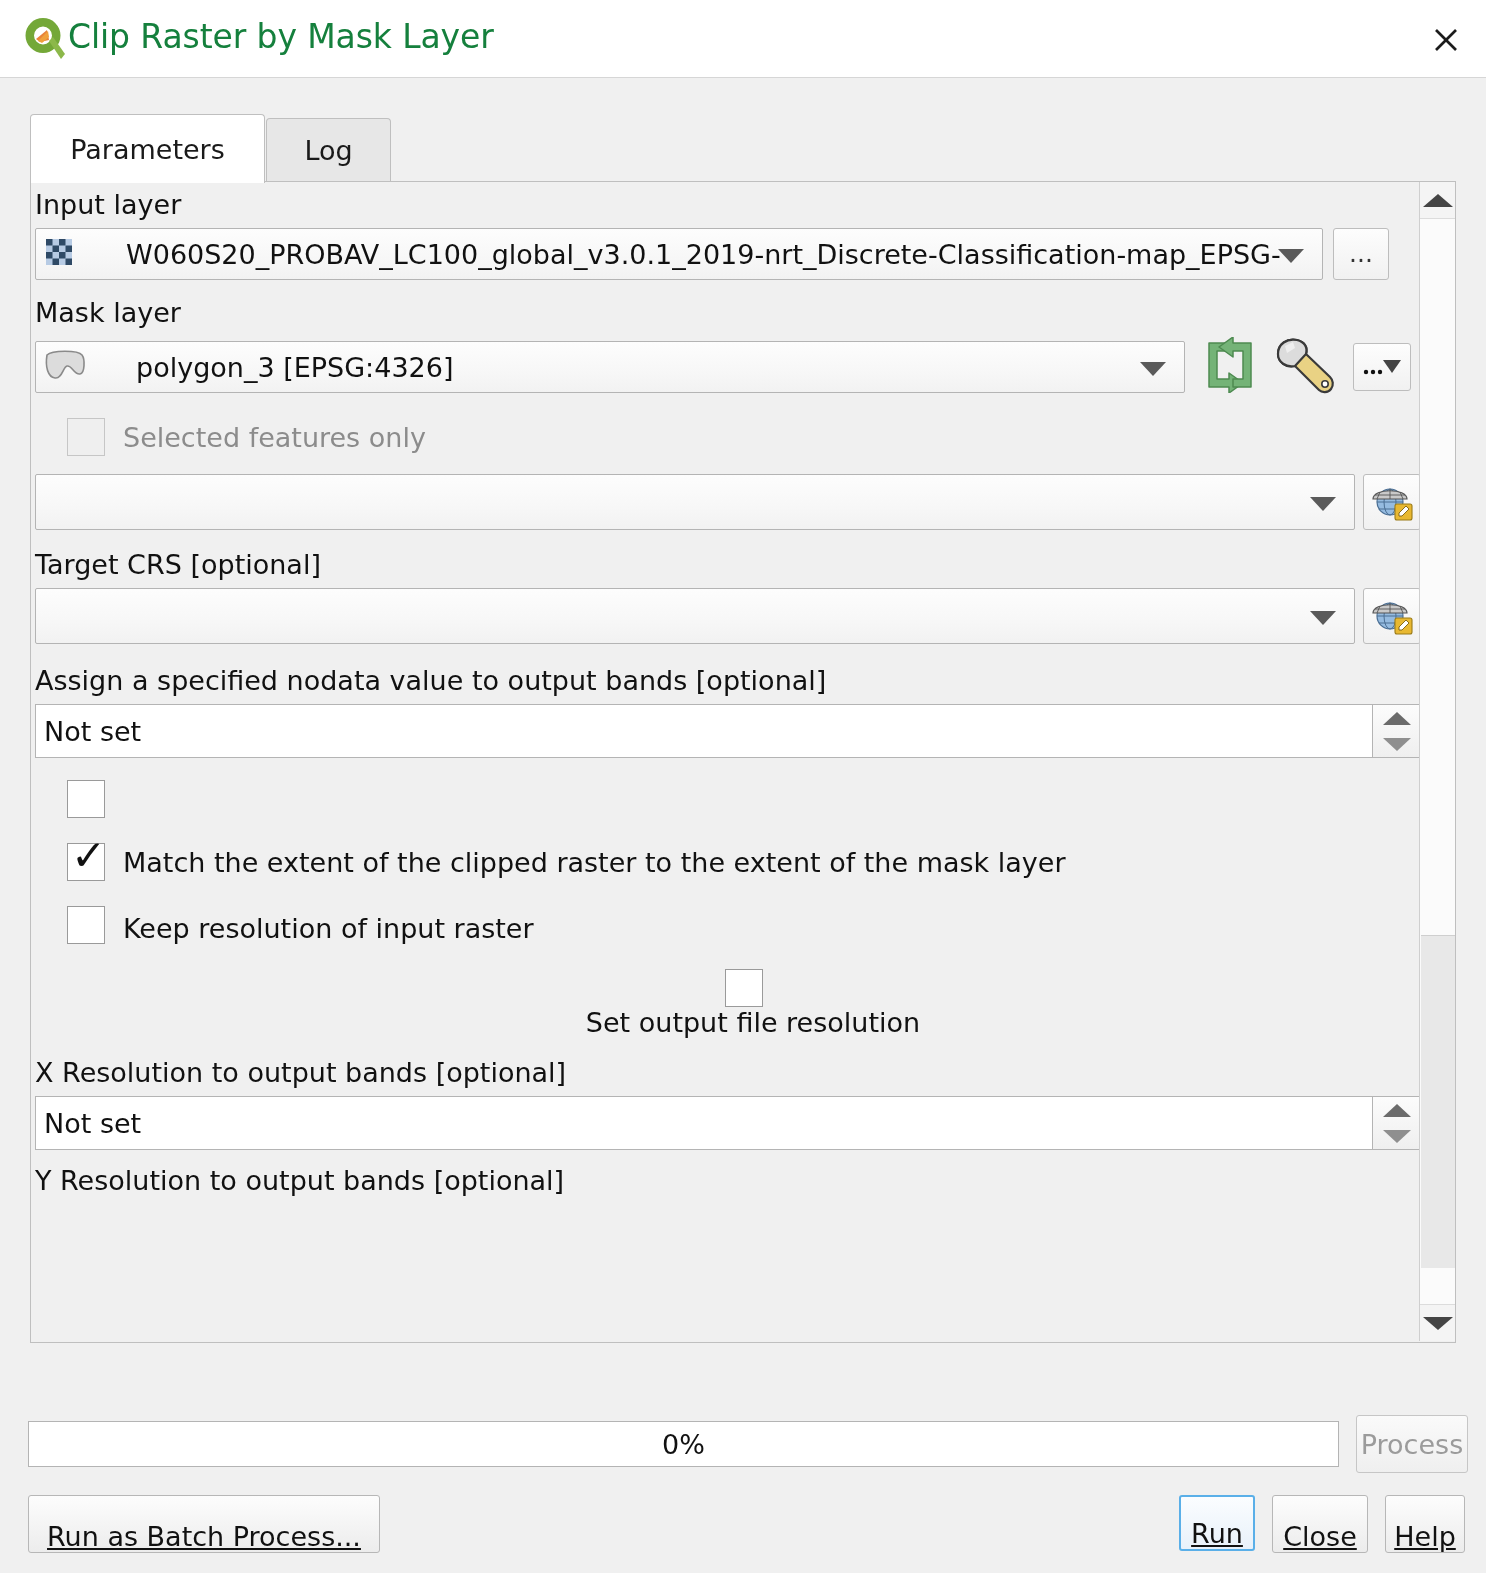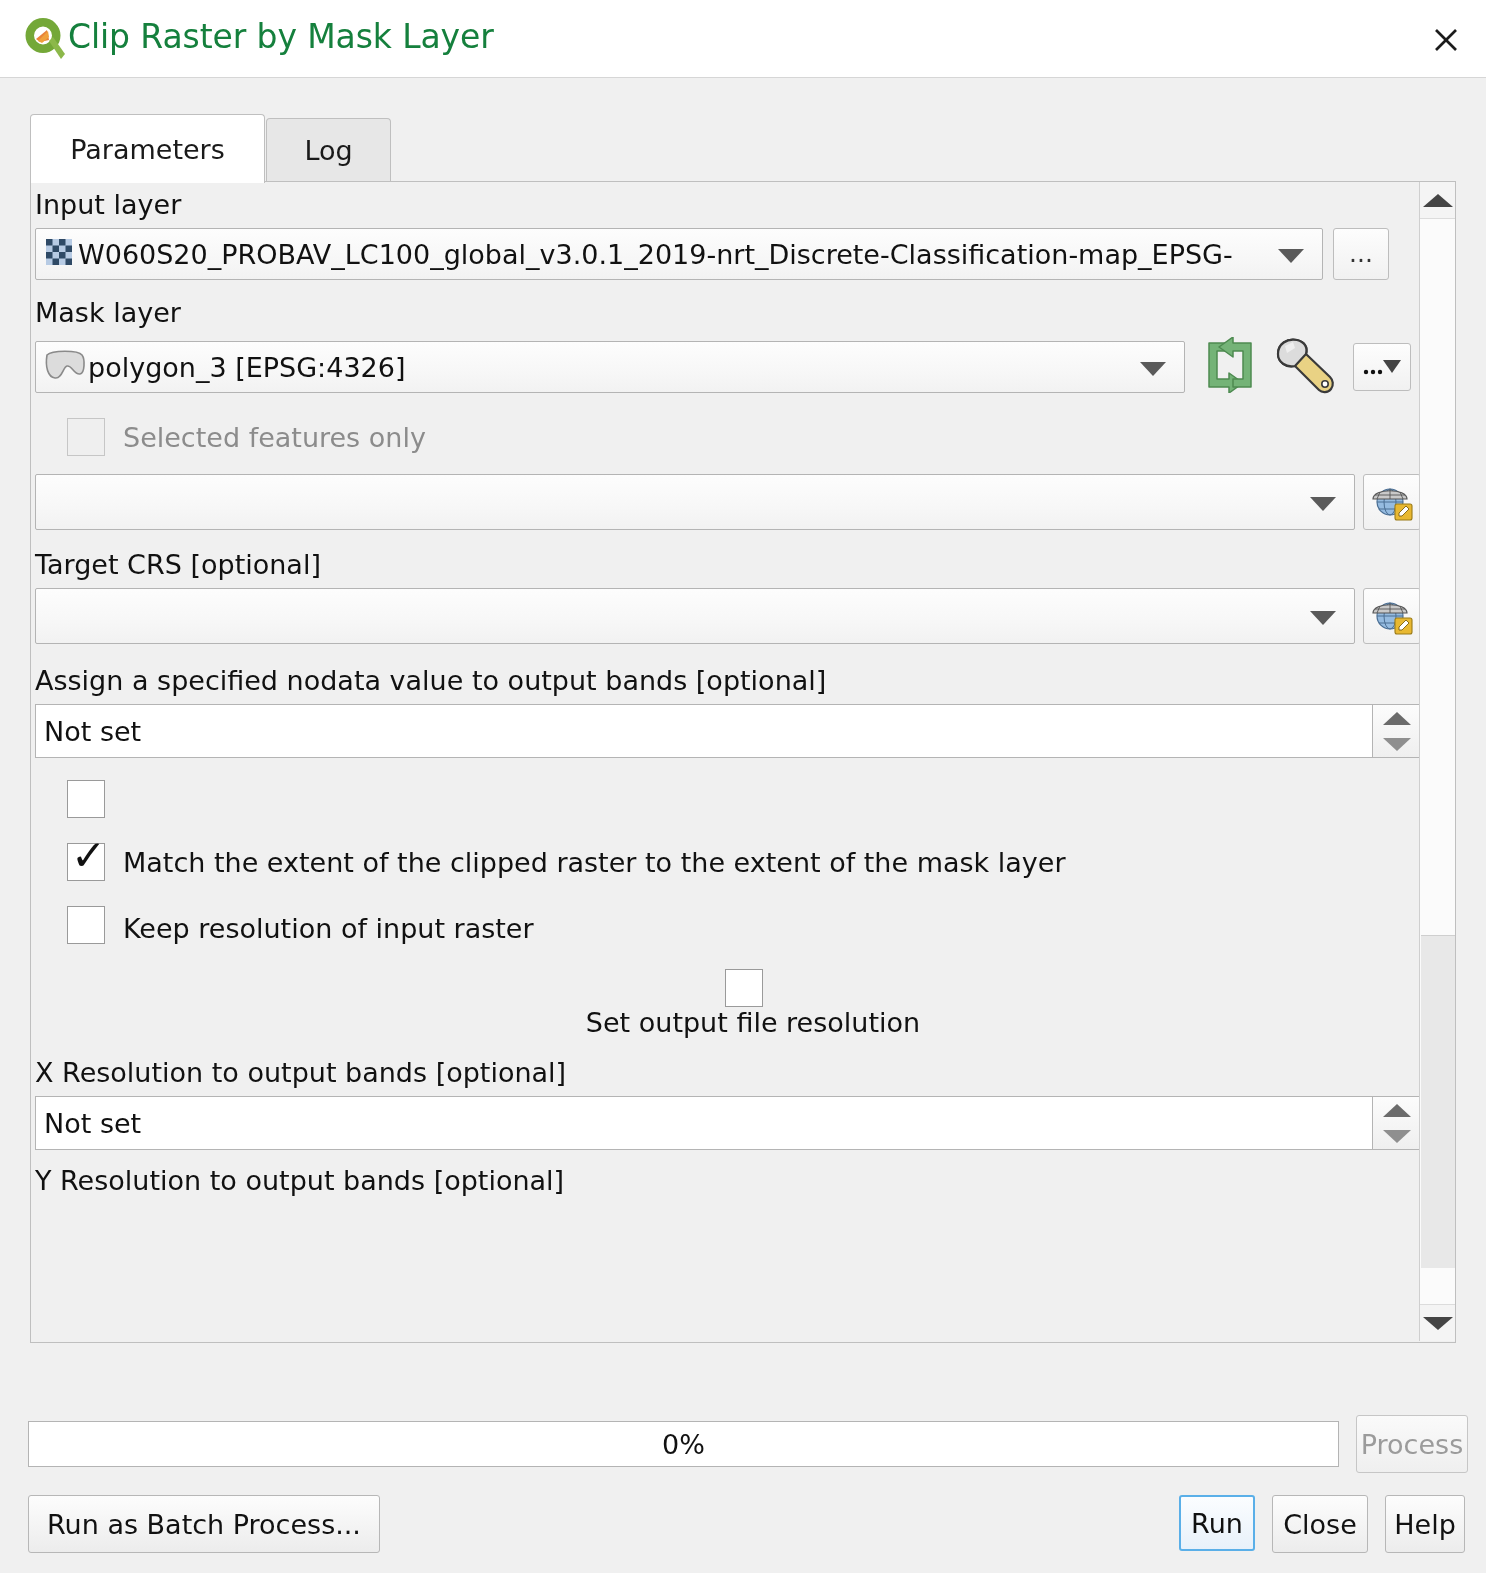--- a/index.html
+++ b/index.html
@@ -118,20 +118,21 @@
   .combo {
     box-sizing: border-box;
     background: linear-gradient(to bottom, #fdfdfd 0%, #f7f7f7 60%, #f2f2f2 100%);
     border: 1px solid #b4b4b4;
     border-radius: 2px;
     height: 52px;
     display: flex;
     align-items: center;
     position: relative;
     cursor: pointer;
+    gap: 48px;
   }
   .combo .ctext {
     font-size: 27px;
     color: #111;
     padding-left: 8px;
     white-space: nowrap;
     overflow: hidden;
   }
   .combo .arrow {
     position: absolute;
@@ -294,25 +295,26 @@
     font-size: 27px;
     color: #9b9b9b;
   }
   .btn {
     position: absolute;
     box-sizing: border-box;
     background: linear-gradient(to bottom, #fdfdfd, #ececec);
     border: 1px solid #b7b7b7;
     border-radius: 3px;
     display: flex;
-    align-items: center;
+    align-items: flex-end;
     justify-content: center;
     font-size: 27px;
     color: #111;
     cursor: pointer;
+    text-decoration: underline;
   }
   #btn-batch { left: 28px; top: 1495px; width: 352px; height: 58px; }
   #btn-run {
     left: 1179px; top: 1495px; width: 76px; height: 56px;
     border: 2px solid #5aafe8;
     background: linear-gradient(to bottom, #fbfdff, #e8f1fa);
   }
   #btn-close { left: 1272px; top: 1495px; width: 96px; height: 58px; }
   #btn-help  { left: 1385px; top: 1495px; width: 80px; height: 58px; }
 </style>

